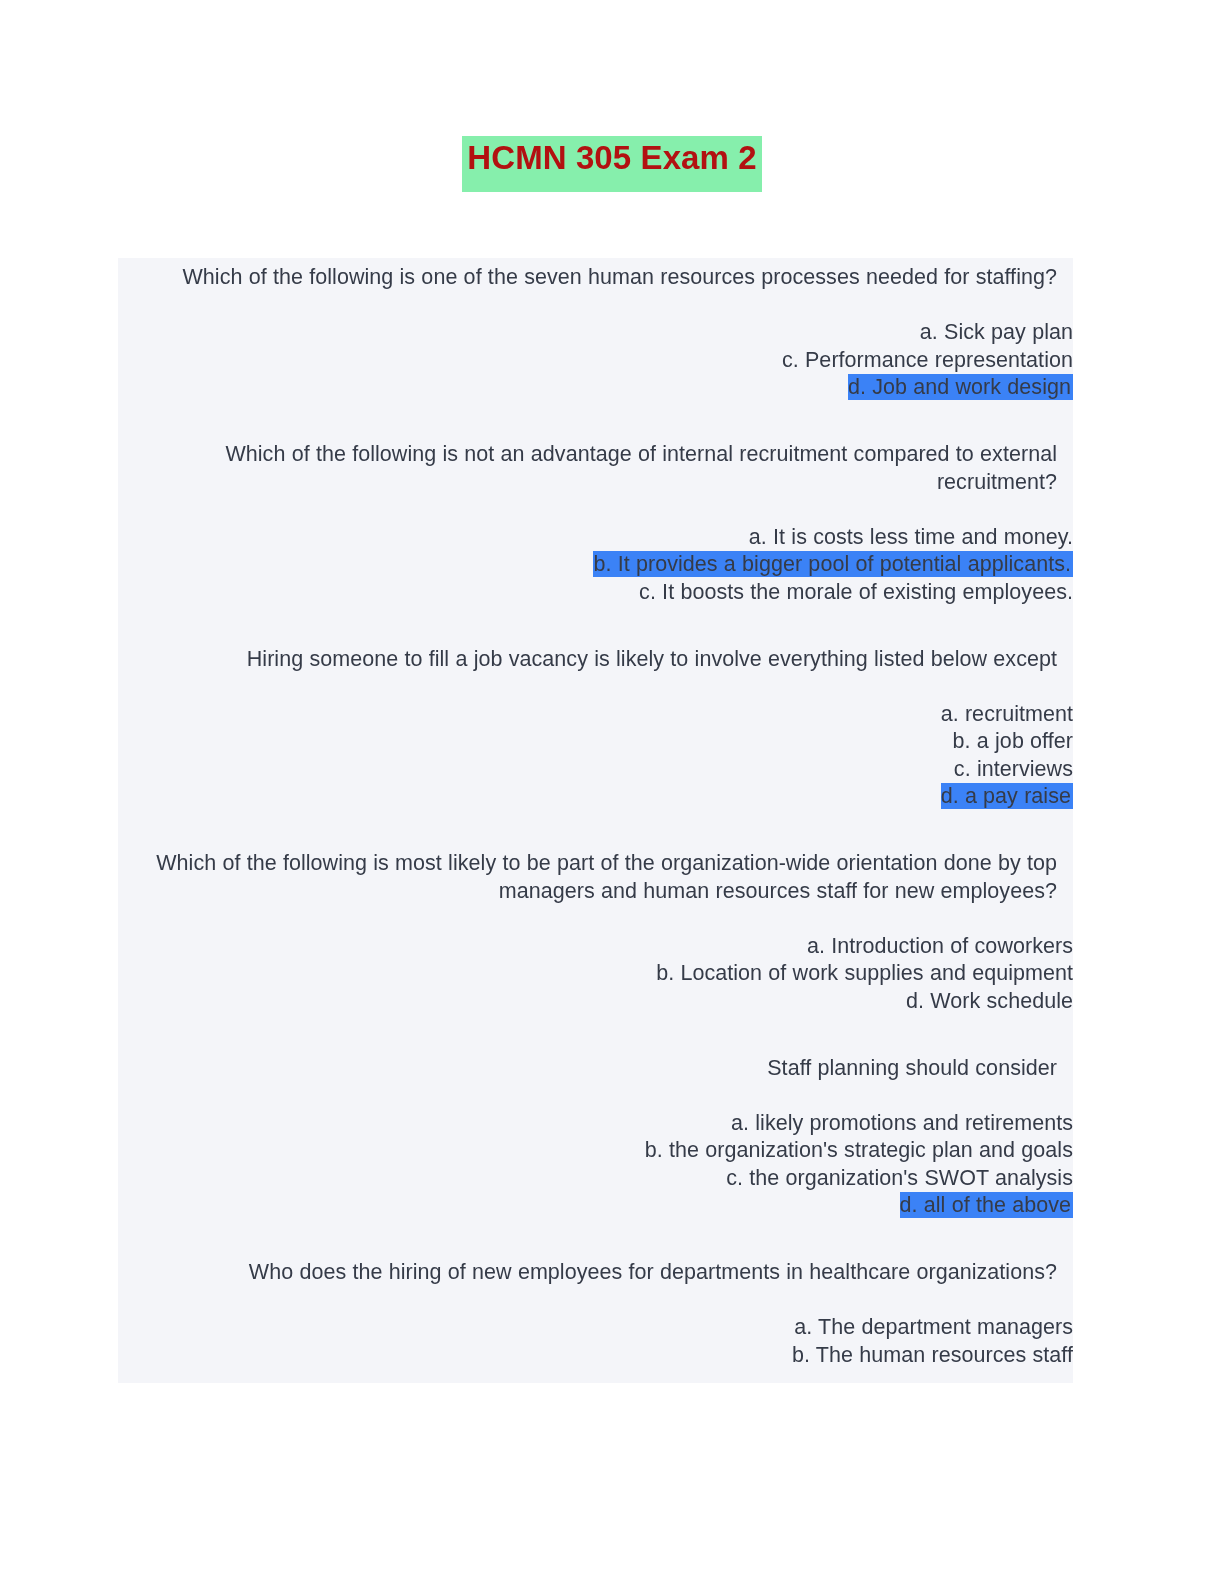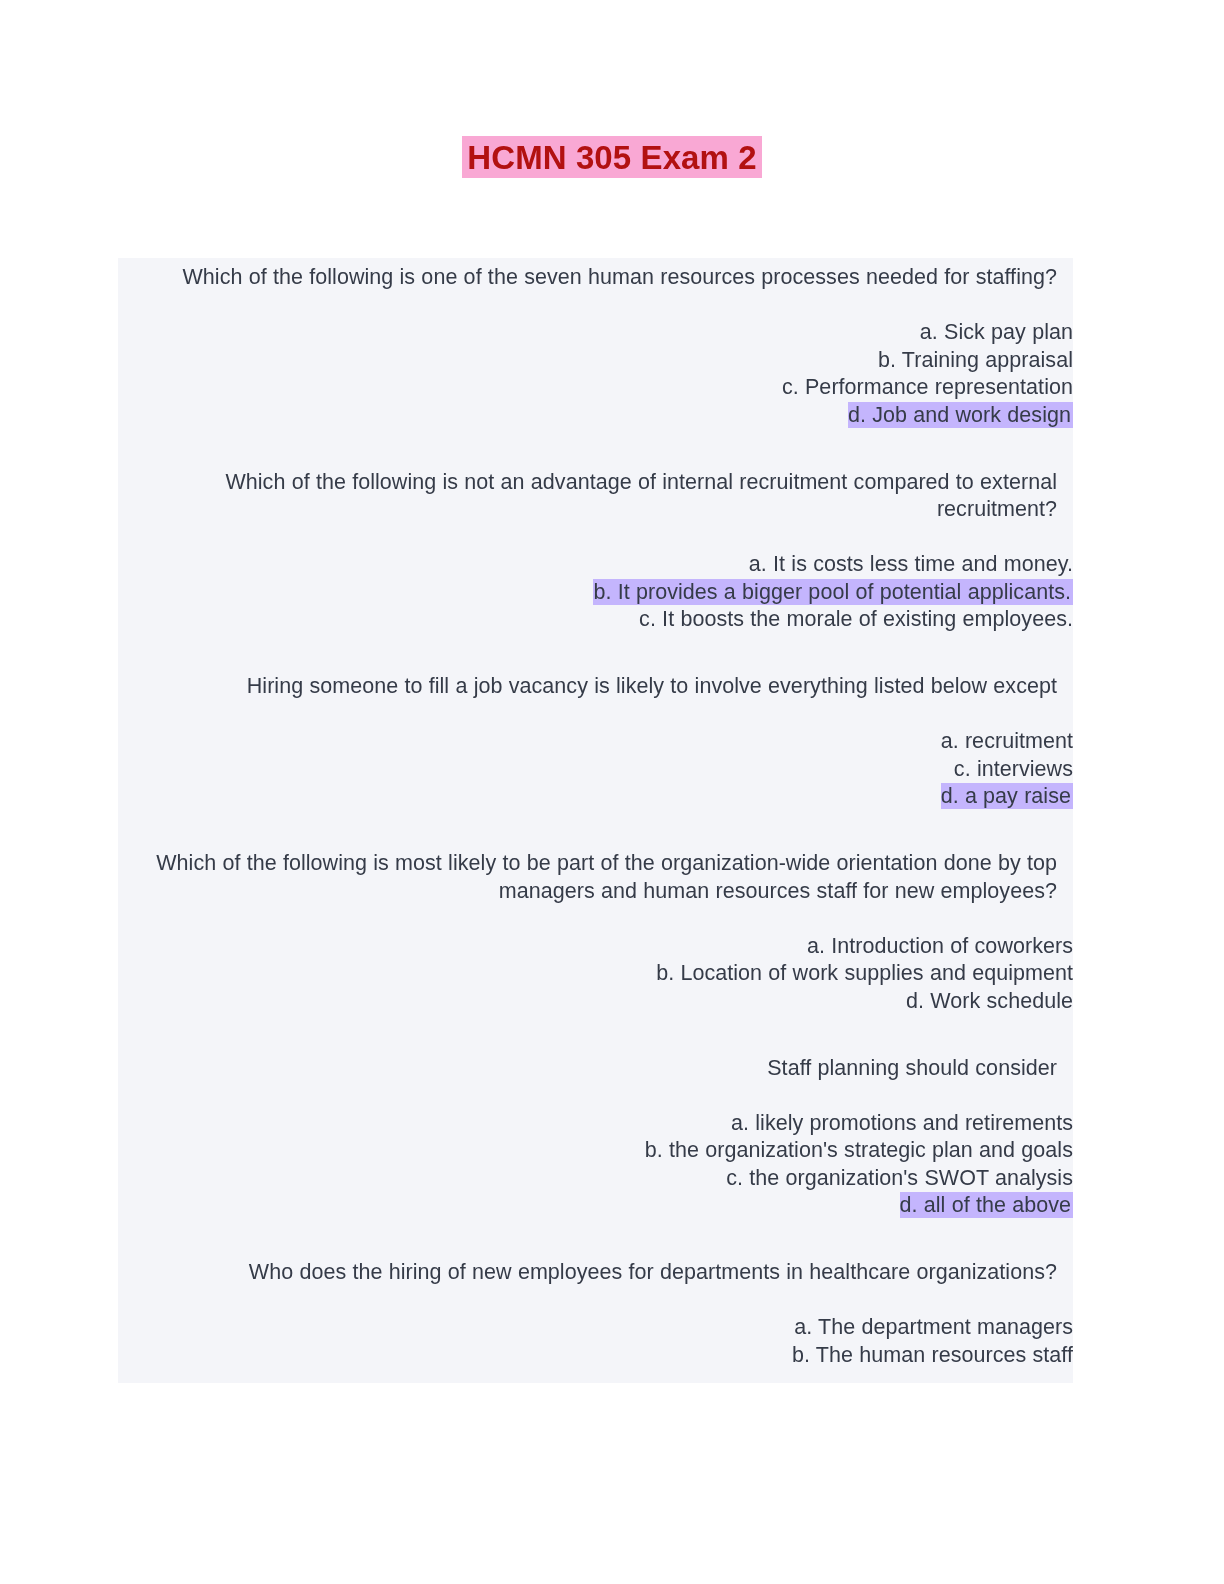--- a/index.html
+++ b/index.html
@@ -29,22 +29,22 @@
     left: 0;
     width: 1224px;
     text-align: center;
   }
   .doc-title {
     display: inline-block;
     font-size: 33px;
     font-weight: bold;
     line-height: 41px;
     color: #B21111;
-    background: #f9a8d4;
-    padding: 1px 5px 0 5px;
+    background: #86efac;
+    padding: 1px 5px 14px 5px;
     letter-spacing: 0.1px;
     white-space: nowrap;
   }
 
   
   .content-block {
     position: absolute;
     left: 118px;
     top: 258px;
     width: 955px;
@@ -72,56 +72,56 @@
   }
 
   .qtext {
     max-width: 925px;
   }
 
   .spacer {
     height: 27.5px;
   }
   .optline.highlighted > span {
-    background: #c4b5fd;
+    background: #3b82f6;
     padding: 1px 2px 1px 0px;
   }
 </style>
 </head>
 <body>
 
 <div class="page">
 
   <div class="title-wrap">
     <span class="doc-title">HCMN 305 Exam 2</span>
   </div>
 
   <div class="content-block">
     <div id="questions-root">
         <div class="question-group">
           <p class="qline qtext">Which of the following is one of the seven human resources processes needed for staffing?</p>
           <div class="spacer"></div>
           <p class="optline"><span>a. Sick pay plan</span></p>
-          <p class="optline"><span>b. Training appraisal</span></p>
           <p class="optline"><span>c. Performance representation</span></p>
           <p class="optline highlighted"><span>d. Job and work design</span></p>
           <div class="spacer"></div>
         </div>
         <div class="question-group">
           <p class="qline qtext">Which of the following is not an advantage of internal recruitment compared to external recruitment?</p>
           <div class="spacer"></div>
           <p class="optline"><span>a. It is costs less time and money.</span></p>
           <p class="optline highlighted"><span>b. It provides a bigger pool of potential applicants.</span></p>
           <p class="optline"><span>c. It boosts the morale of existing employees.</span></p>
           <div class="spacer"></div>
         </div>
         <div class="question-group">
           <p class="qline qtext">Hiring someone to fill a job vacancy is likely to involve everything listed below except</p>
           <div class="spacer"></div>
           <p class="optline"><span>a. recruitment</span></p>
+          <p class="optline"><span>b. a job offer</span></p>
           <p class="optline"><span>c. interviews</span></p>
           <p class="optline highlighted"><span>d. a pay raise</span></p>
           <div class="spacer"></div>
         </div>
         <div class="question-group">
           <p class="qline qtext">Which of the following is most likely to be part of the organization-wide orientation done by top managers and human resources staff for new employees?</p>
           <div class="spacer"></div>
           <p class="optline"><span>a. Introduction of coworkers</span></p>
           <p class="optline"><span>b. Location of work supplies and equipment</span></p>
           <p class="optline"><span>d. Work schedule</span></p>

